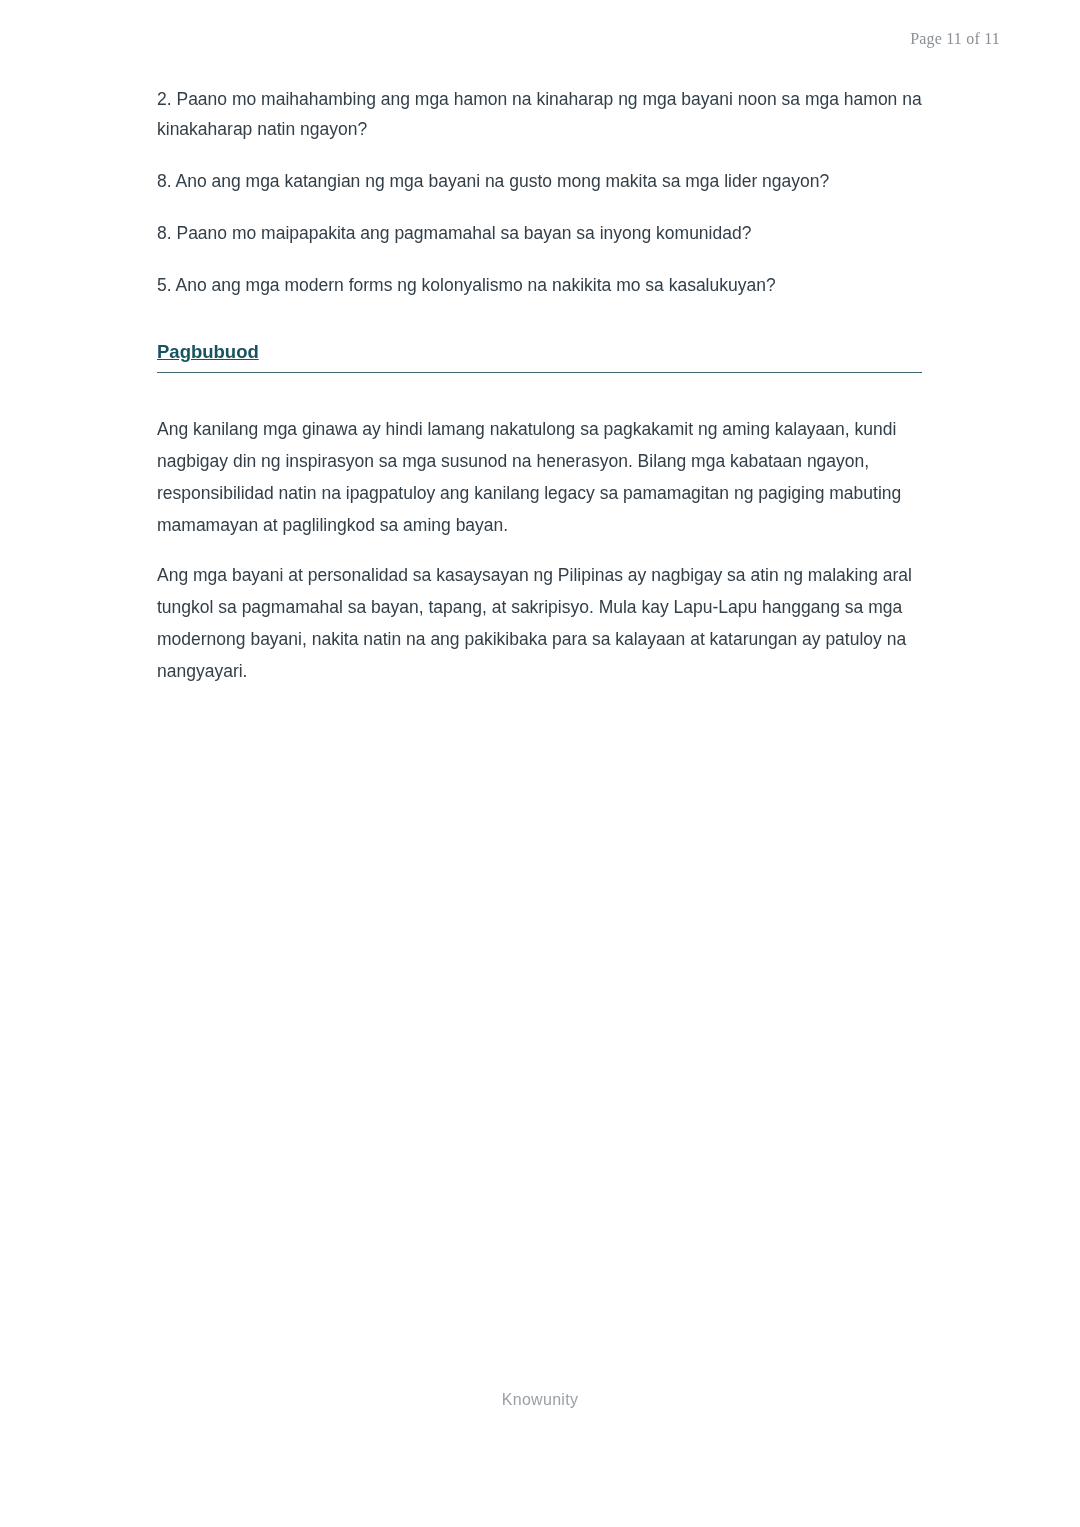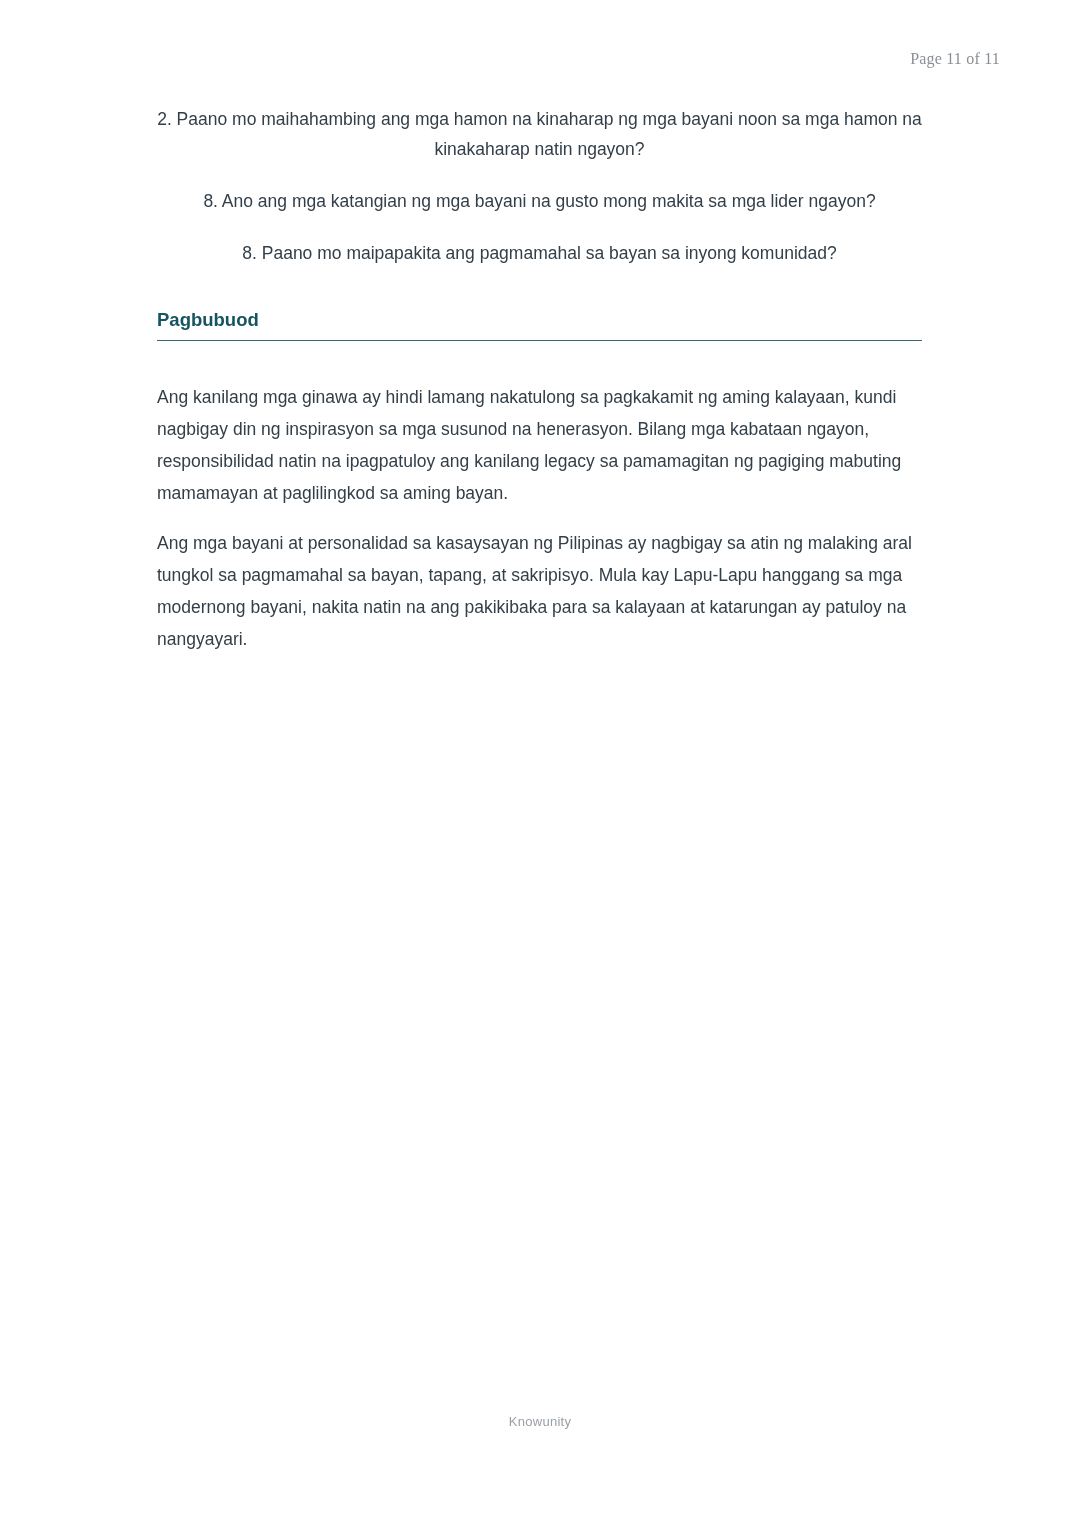--- a/index.html
+++ b/index.html
@@ -14,21 +14,20 @@
     font-family: "Liberation Sans", sans-serif;
     color: #323e48;
     -webkit-font-smoothing: antialiased;
   }
   .page {
     position: relative;
     width: 1080px;
     height: 1431px;
     background: #ffffff;
     overflow: hidden;
-    margin-top: 20px;
   }
   .page-number {
     position: absolute;
     top: 30px;
     right: 80px;
     font-family: "Liberation Serif", serif;
     font-size: 16px;
     color: #8a8f96;
     letter-spacing: 0.2px;
   }
@@ -36,28 +35,28 @@
     position: absolute;
     top: 84px;
     left: 157px;
     width: 765px;
   }
   .question {
     font-size: 17.5px;
     line-height: 30px;
     margin: 0 0 22px 0;
     color: #323e48;
-    text-align: center;
   }
   .section-heading {
     margin: 40px 0 0 0;
     font-size: 18.5px;
     font-weight: bold;
     color: #175461;
     line-height: 24px;
+    text-decoration: underline;
   }
   .section-rule {
     border: none;
     border-top: 1.5px solid #3d6572;
     margin: 8px 0 0 0;
     width: 100%;
   }
   .summary-paragraph {
     font-size: 17.5px;
     line-height: 32px;
@@ -66,40 +65,41 @@
   }
   .summary-paragraph + .summary-paragraph {
     margin-top: 18px;
   }
   .footer-brand {
     position: absolute;
     bottom: 22px;
     left: 0;
     width: 100%;
     text-align: center;
-    font-size: 13px;
+    font-size: 16px;
     color: #9aa0a6;
     letter-spacing: 0.3px;
   }
 </style>
 </head>
 <body>
 
 <div class="page">
 
   <div class="page-number">Page 11 of 11</div>
 
   <div class="content">
 
     <p class="question">2. Paano mo maihahambing ang mga hamon na kinaharap ng mga bayani noon sa mga hamon na kinakaharap natin ngayon?</p>
 
     <p class="question">8. Ano ang mga katangian ng mga bayani na gusto mong makita sa mga lider ngayon?</p>
 
     <p class="question">8. Paano mo maipapakita ang pagmamahal sa bayan sa inyong komunidad?</p>
 
+    <p class="question">5. Ano ang mga modern forms ng kolonyalismo na nakikita mo sa kasalukuyan?</p>
 
     <h2 class="section-heading">Pagbubuod</h2>
 
     <hr class="section-rule">
 
     <p class="summary-paragraph">Ang kanilang mga ginawa ay hindi lamang nakatulong sa pagkakamit ng aming kalayaan, kundi nagbigay din ng inspirasyon sa mga susunod na henerasyon. Bilang mga kabataan ngayon, responsibilidad natin na ipagpatuloy ang kanilang legacy sa pamamagitan ng pagiging mabuting mamamayan at paglilingkod sa aming bayan.</p>
 
     <p class="summary-paragraph">Ang mga bayani at personalidad sa kasaysayan ng Pilipinas ay nagbigay sa atin ng malaking aral tungkol sa pagmamahal sa bayan, tapang, at sakripisyo. Mula kay Lapu-Lapu hanggang sa mga modernong bayani, nakita natin na ang pakikibaka para sa kalayaan at katarungan ay patuloy na nangyayari.</p>
 
   </div>

